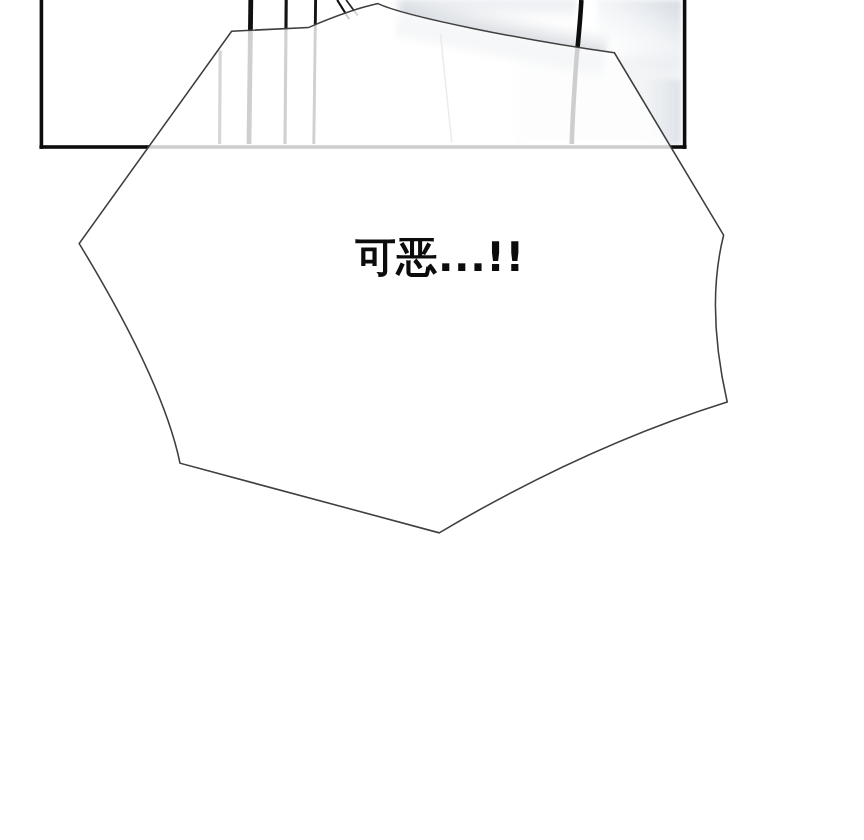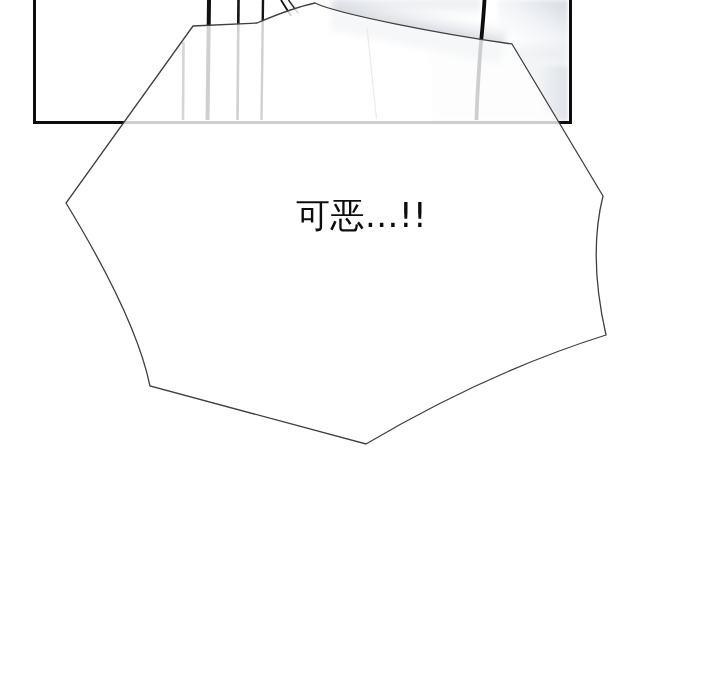--- a/index.html
+++ b/index.html
@@ -3,20 +3,21 @@
 <meta charset="utf-8">
 <style>
   html, body { margin: 0; padding: 0; background: #ffffff; }
   .page {
     position: relative;
     width: 720px;
     height: 700px;
     background: #ffffff;
     overflow: hidden;
     font-family: "DejaVu Sans", "Liberation Sans", sans-serif;
+    font-weight: bold;
   }
   
   .panel-frame {
     position: absolute;
     left: 33px; top: -4px;
     width: 539px; height: 128px;
     box-sizing: border-box;
     border-left: 3px solid #0d0d0d;
     border-right: 3px solid #0d0d0d;
     border-bottom: 3px solid #0d0d0d;

